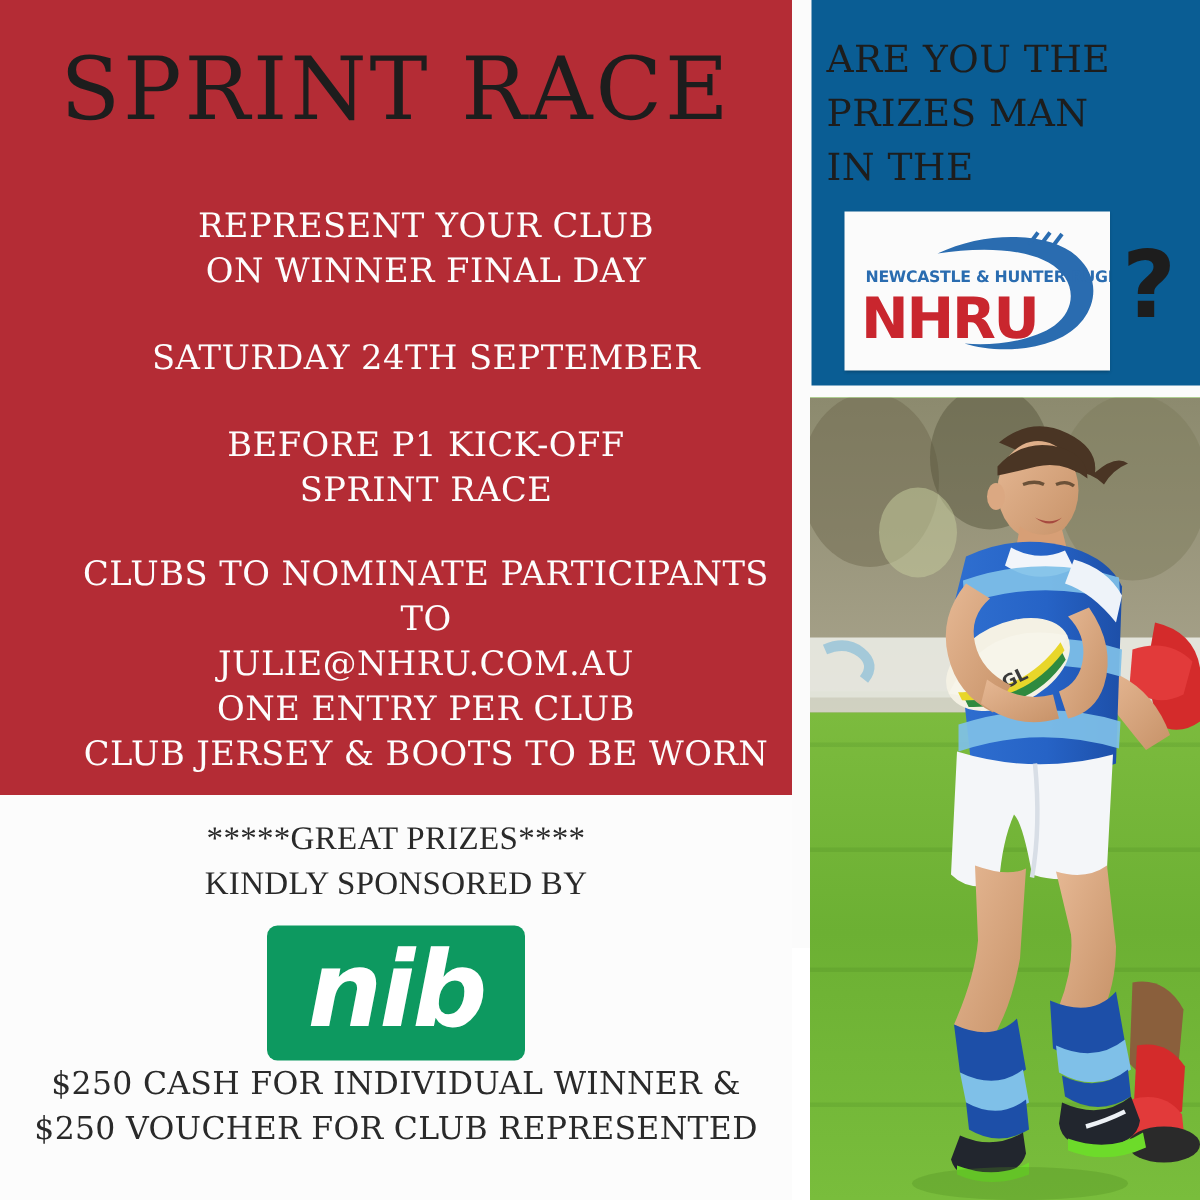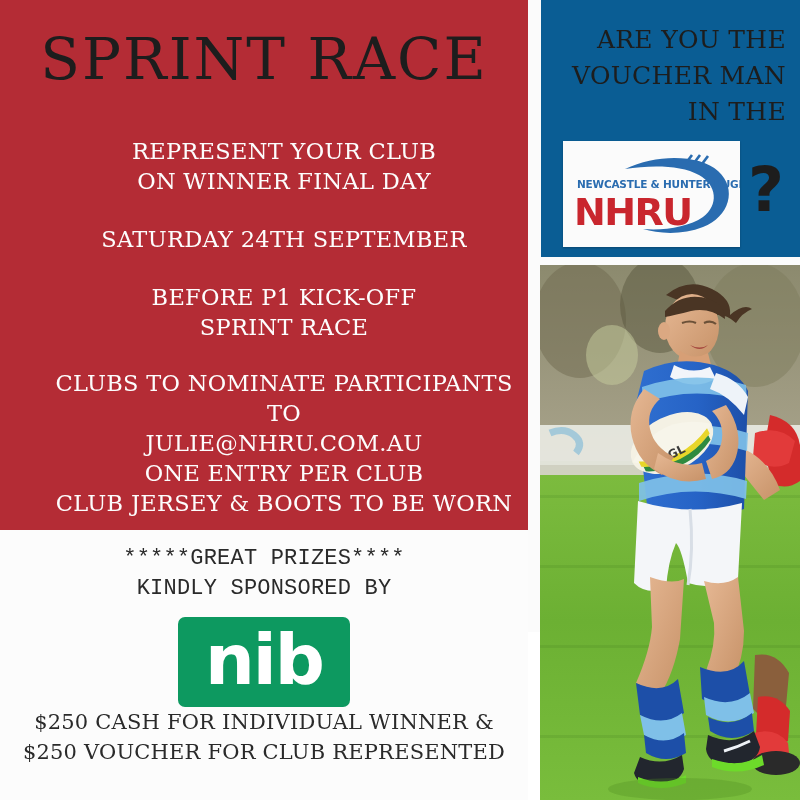--- a/index.html
+++ b/index.html
@@ -67,21 +67,21 @@
     position: absolute;
     left: 0;
     top: 530px;
     width: 528px;
     height: 270px;
     background: #fcfcfc;
     text-align: center;
   }
   .prize-head {
     margin-top: 14px;
-    font-family: Liberation Mono, monospace;
+    font-family: Liberation Serif, serif;
     font-size: 22px;
     line-height: 30px;
     color: #2a2a2a;
     letter-spacing: 0.2px;
   }
   .nib-logo {
     width: 172px;
     height: 90px;
     margin: 13px auto 0 auto;
     background: #0d9960;
@@ -91,20 +91,21 @@
     justify-content: center;
   }
   .nib-logo .nib-text {
     font-family: "DejaVu Sans", sans-serif;
     font-weight: bold;
     font-size: 70px;
     line-height: 70px;
     color: #ffffff;
     letter-spacing: -2px;
     transform: translateY(-2px);
+    font-style: italic;
   }
   .prize-foot {
     margin-top: 0;
     font-family: "DejaVu Serif", serif;
     font-size: 21px;
     line-height: 30px;
     color: #2a2a2a;
     letter-spacing: 0.2px;
   }
 
@@ -120,21 +121,21 @@
   }
   .blue-question {
     position: absolute;
     left: 10px;
     right: 14px;
     top: 22px;
     font-family: "DejaVu Serif", serif;
     font-size: 25px;
     line-height: 36px;
     color: #1d1d1d;
-    text-align: right;
+    text-align: left;
     letter-spacing: 0.3px;
   }
   .logo-row {
     position: absolute;
     left: 0;
     right: 0;
     top: 141px;
     height: 108px;
     display: flex;
     align-items: flex-start;
@@ -214,21 +215,21 @@
 
     <div class="prize-foot">
       <div>$250 CASH FOR INDIVIDUAL WINNER &amp;</div>
       <div>$250 VOUCHER FOR CLUB REPRESENTED</div>
     </div>
   </div>
 
   <div class="blue-panel">
     <div class="blue-question">
       <div>ARE YOU THE</div>
-      <div>VOUCHER MAN</div>
+      <div>PRIZES MAN</div>
       <div>IN THE</div>
     </div>
 
     <div class="logo-row">
       <div class="nhru-box">
         <svg class="nhru-svg" width="177" height="106" viewBox="0 0 177 106">
 
           <path d="M62 28 C95 12 138 14 155 30 C175 48 166 76 140 86 C120 94 96 93 80 88
                    C100 90 126 86 140 76 C156 64 154 44 136 34 C118 24 88 24 62 28 Z" fill="#2a6cb0"></path>
 

